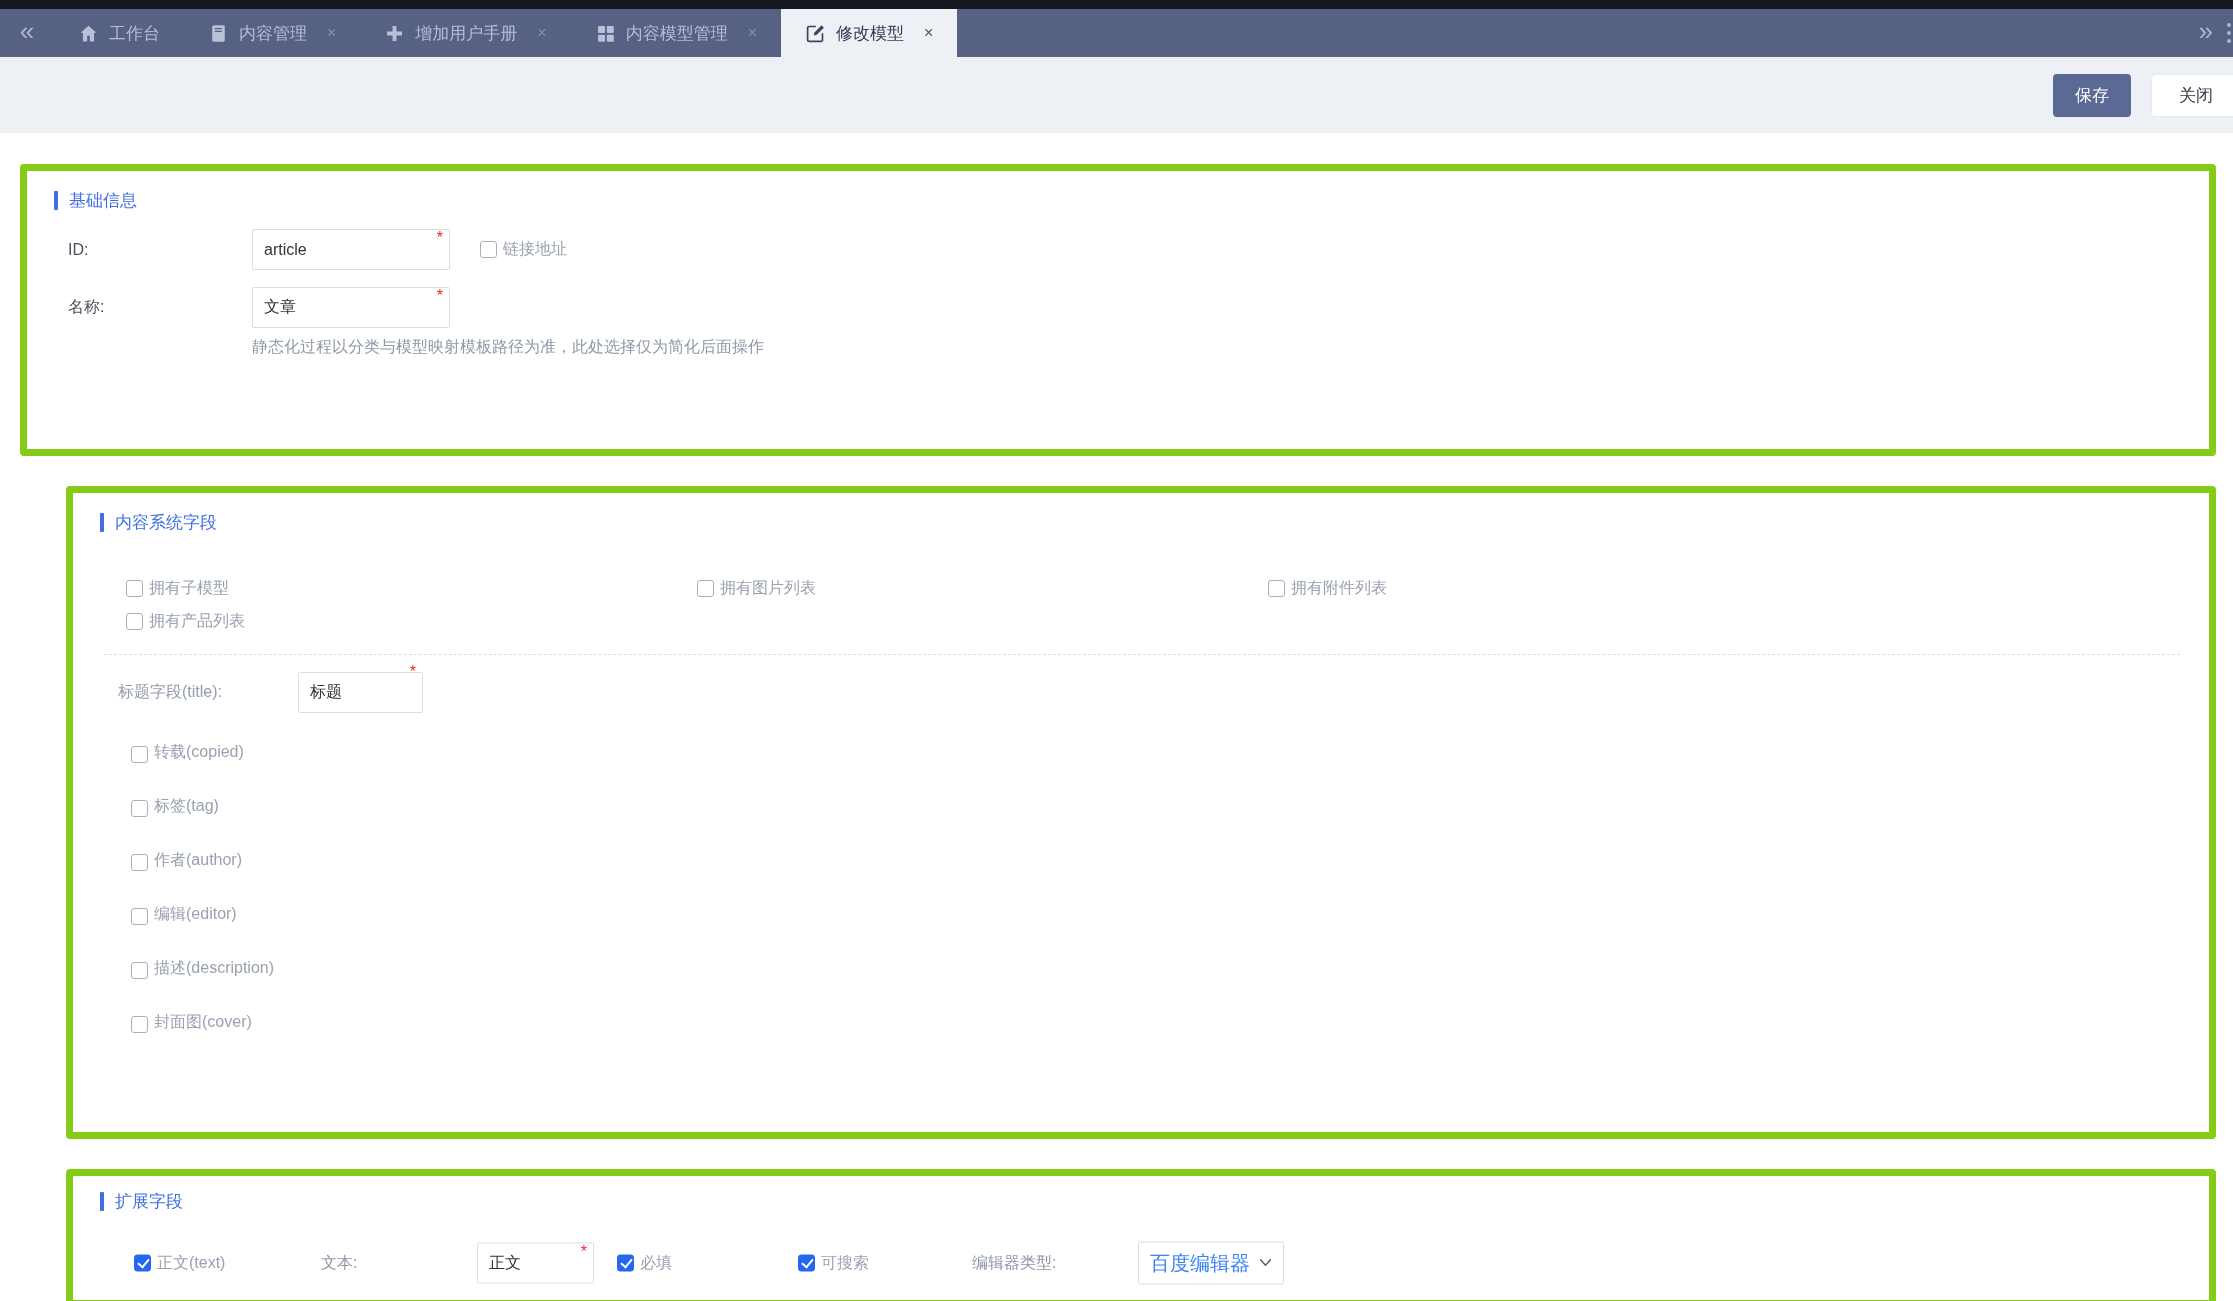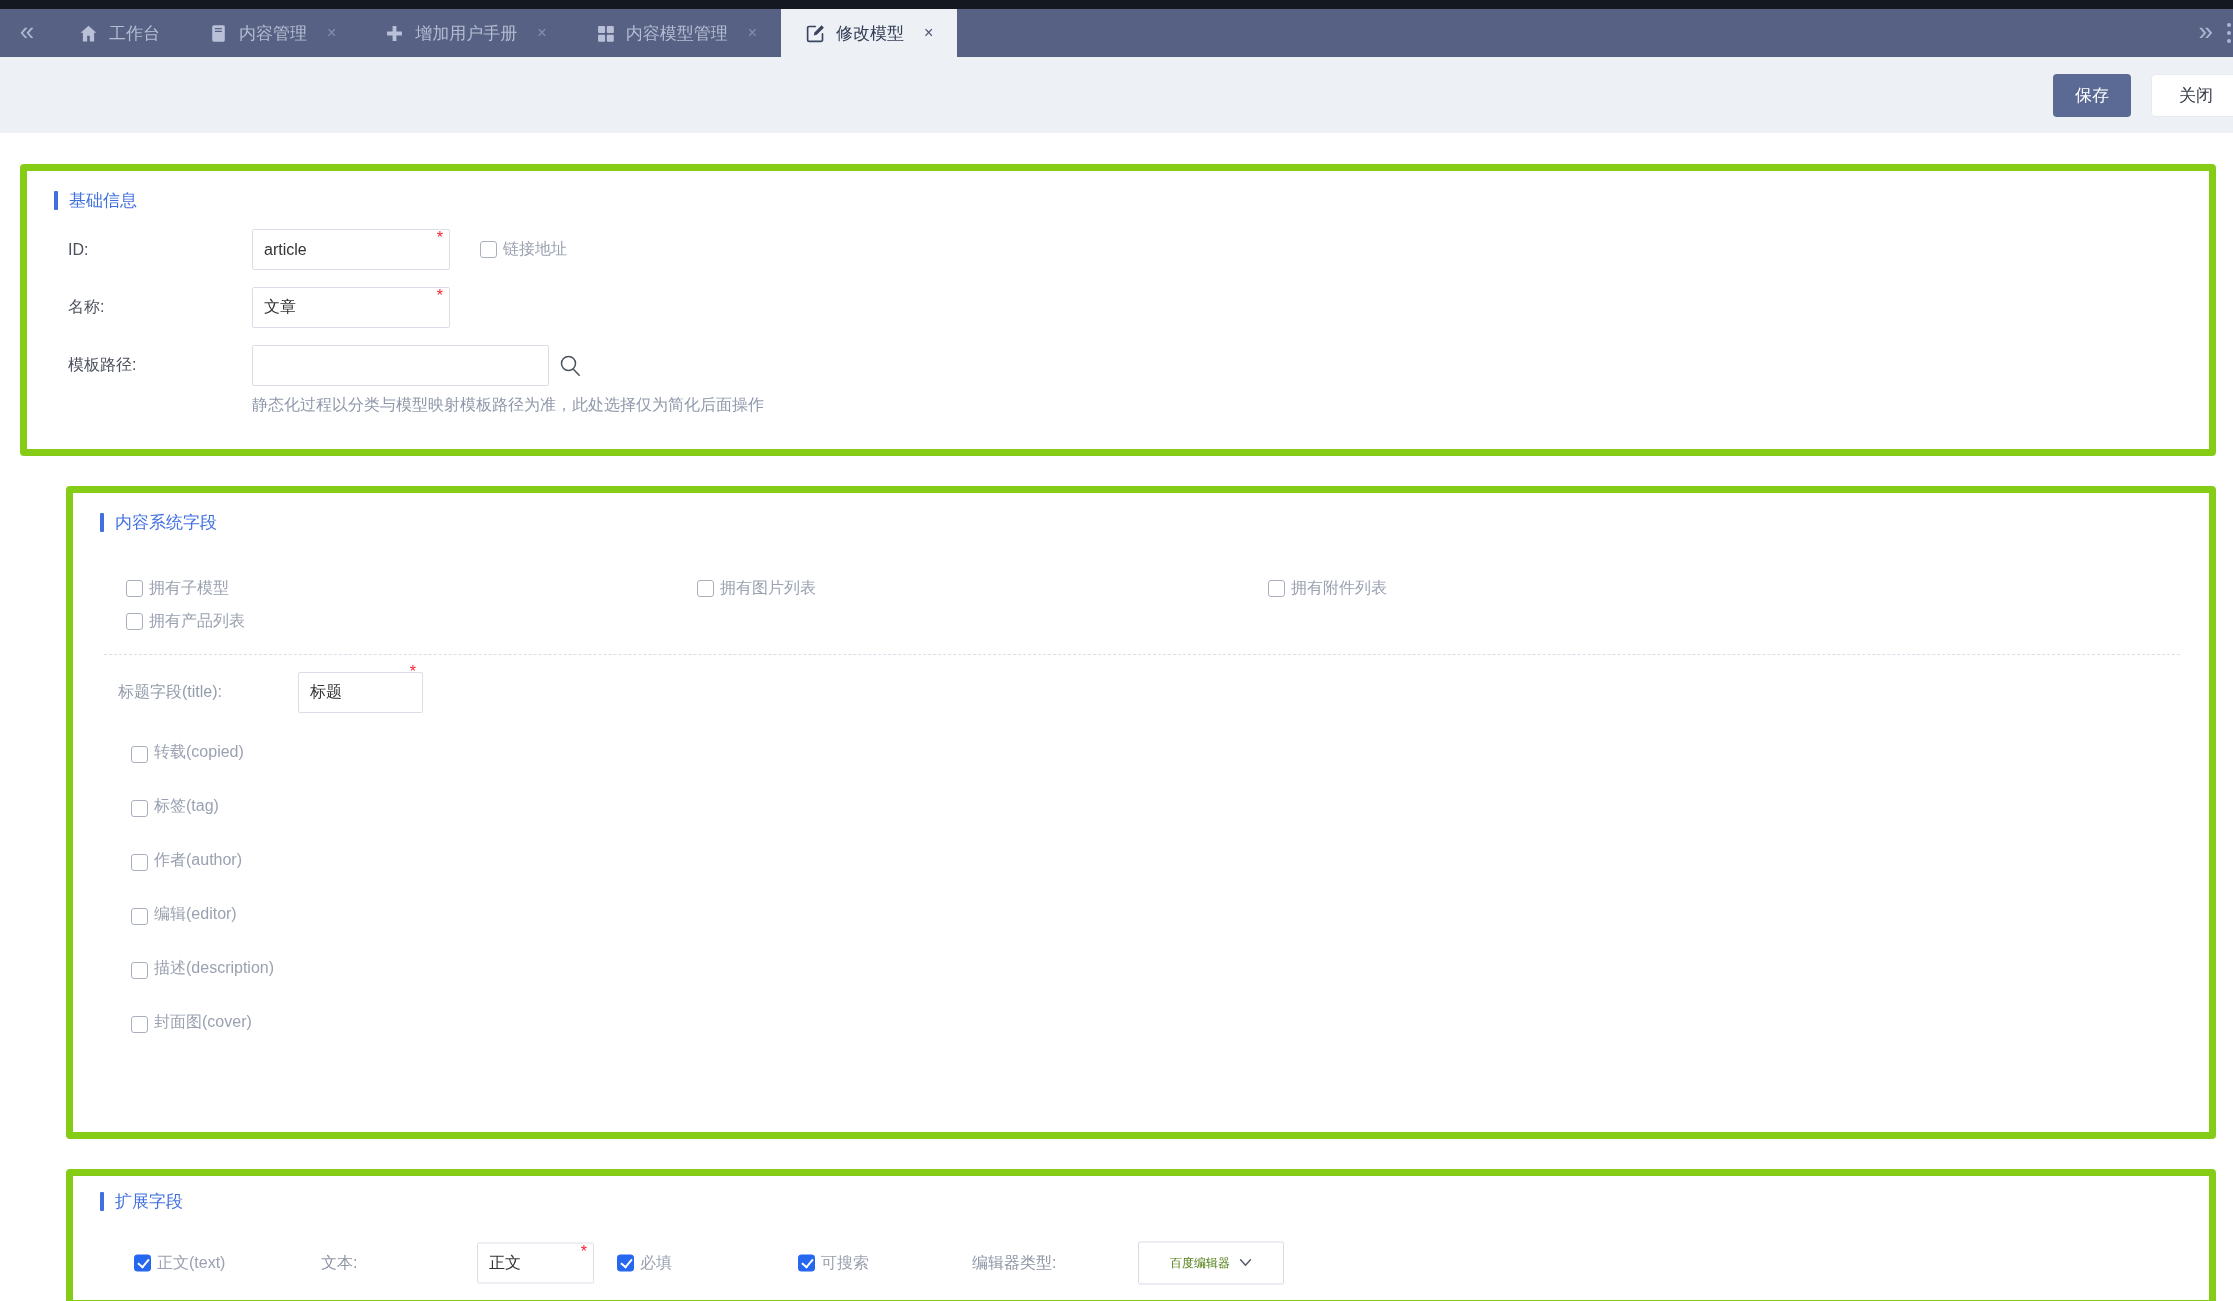--- a/index.html
+++ b/index.html
@@ -80,21 +80,21 @@
 
   
   .ext-row { position:relative; height:52px; margin-top:24px; }
   .ext-row > * { position:absolute; top:50%; transform:translateY(-50%); }
   .p-field { left:61px; } .p-text-label { left:248px; } .p-input { left:404px; }
   .p-req { left:544px;justify-content:center; } .p-search { left:725px; } .p-editor-label { left:899px; } .p-select { left:1065px; }
   .exlabel { color:#8e96a6; font-size:16px; white-space:nowrap; }
 
   .select { width:146px; height:43px; border:1px solid #d6dbe4; border-radius:2px; background:#fff;
     display:flex; align-items:center; justify-content:center; gap:9px; cursor:pointer; }
-  .select .sval { color:#4d7c0f; font-size:12px; }
+  .select .sval { color:#3b82f6; font-size:20px; }
   .select svg { width:13px; height:9px; }
 
   .mag { margin-left:9px; display:inline-flex; }
 </style>
 </head>
 <body>
 
 <div class="topstrip"></div>
 
 <div class="tabbar">
@@ -190,32 +190,20 @@
     </div>
 
     <div class="form-row">
       <span class="flabel">名称:</span>
       <span class="inwrap">
         <input class="tinput w198" value="文章" style="">
         <span class="req">*</span>
       </span>
     </div>
 
-    <div class="form-row">
-      <span class="flabel">模板路径:</span>
-      <span class="inwrap">
-        <input class="tinput w297" value="" style="">
-      </span>
-      <span class="mag">
-        <svg width="26" height="26" viewBox="0 0 26 26" fill="none">
-            <circle cx="10.5" cy="10.5" r="7" stroke="#4b515c" stroke-width="1.5"></circle>
-            <path d="M15.6 16.4l5.6 5.8" stroke="#4b515c" stroke-width="1.5" stroke-linecap="round"></path>
-          </svg>
-      </span>
-    </div>
 
     <div class="hint">静态化过程以分类与模型映射模板路径为准，此处选择仅为简化后面操作</div>
   </section>
 
   <section class="card card-system">
     <div class="sec-title">
       <span class="sec-bar"></span>
       <span class="sec-text">内容系统字段</span>
     </div>
 

